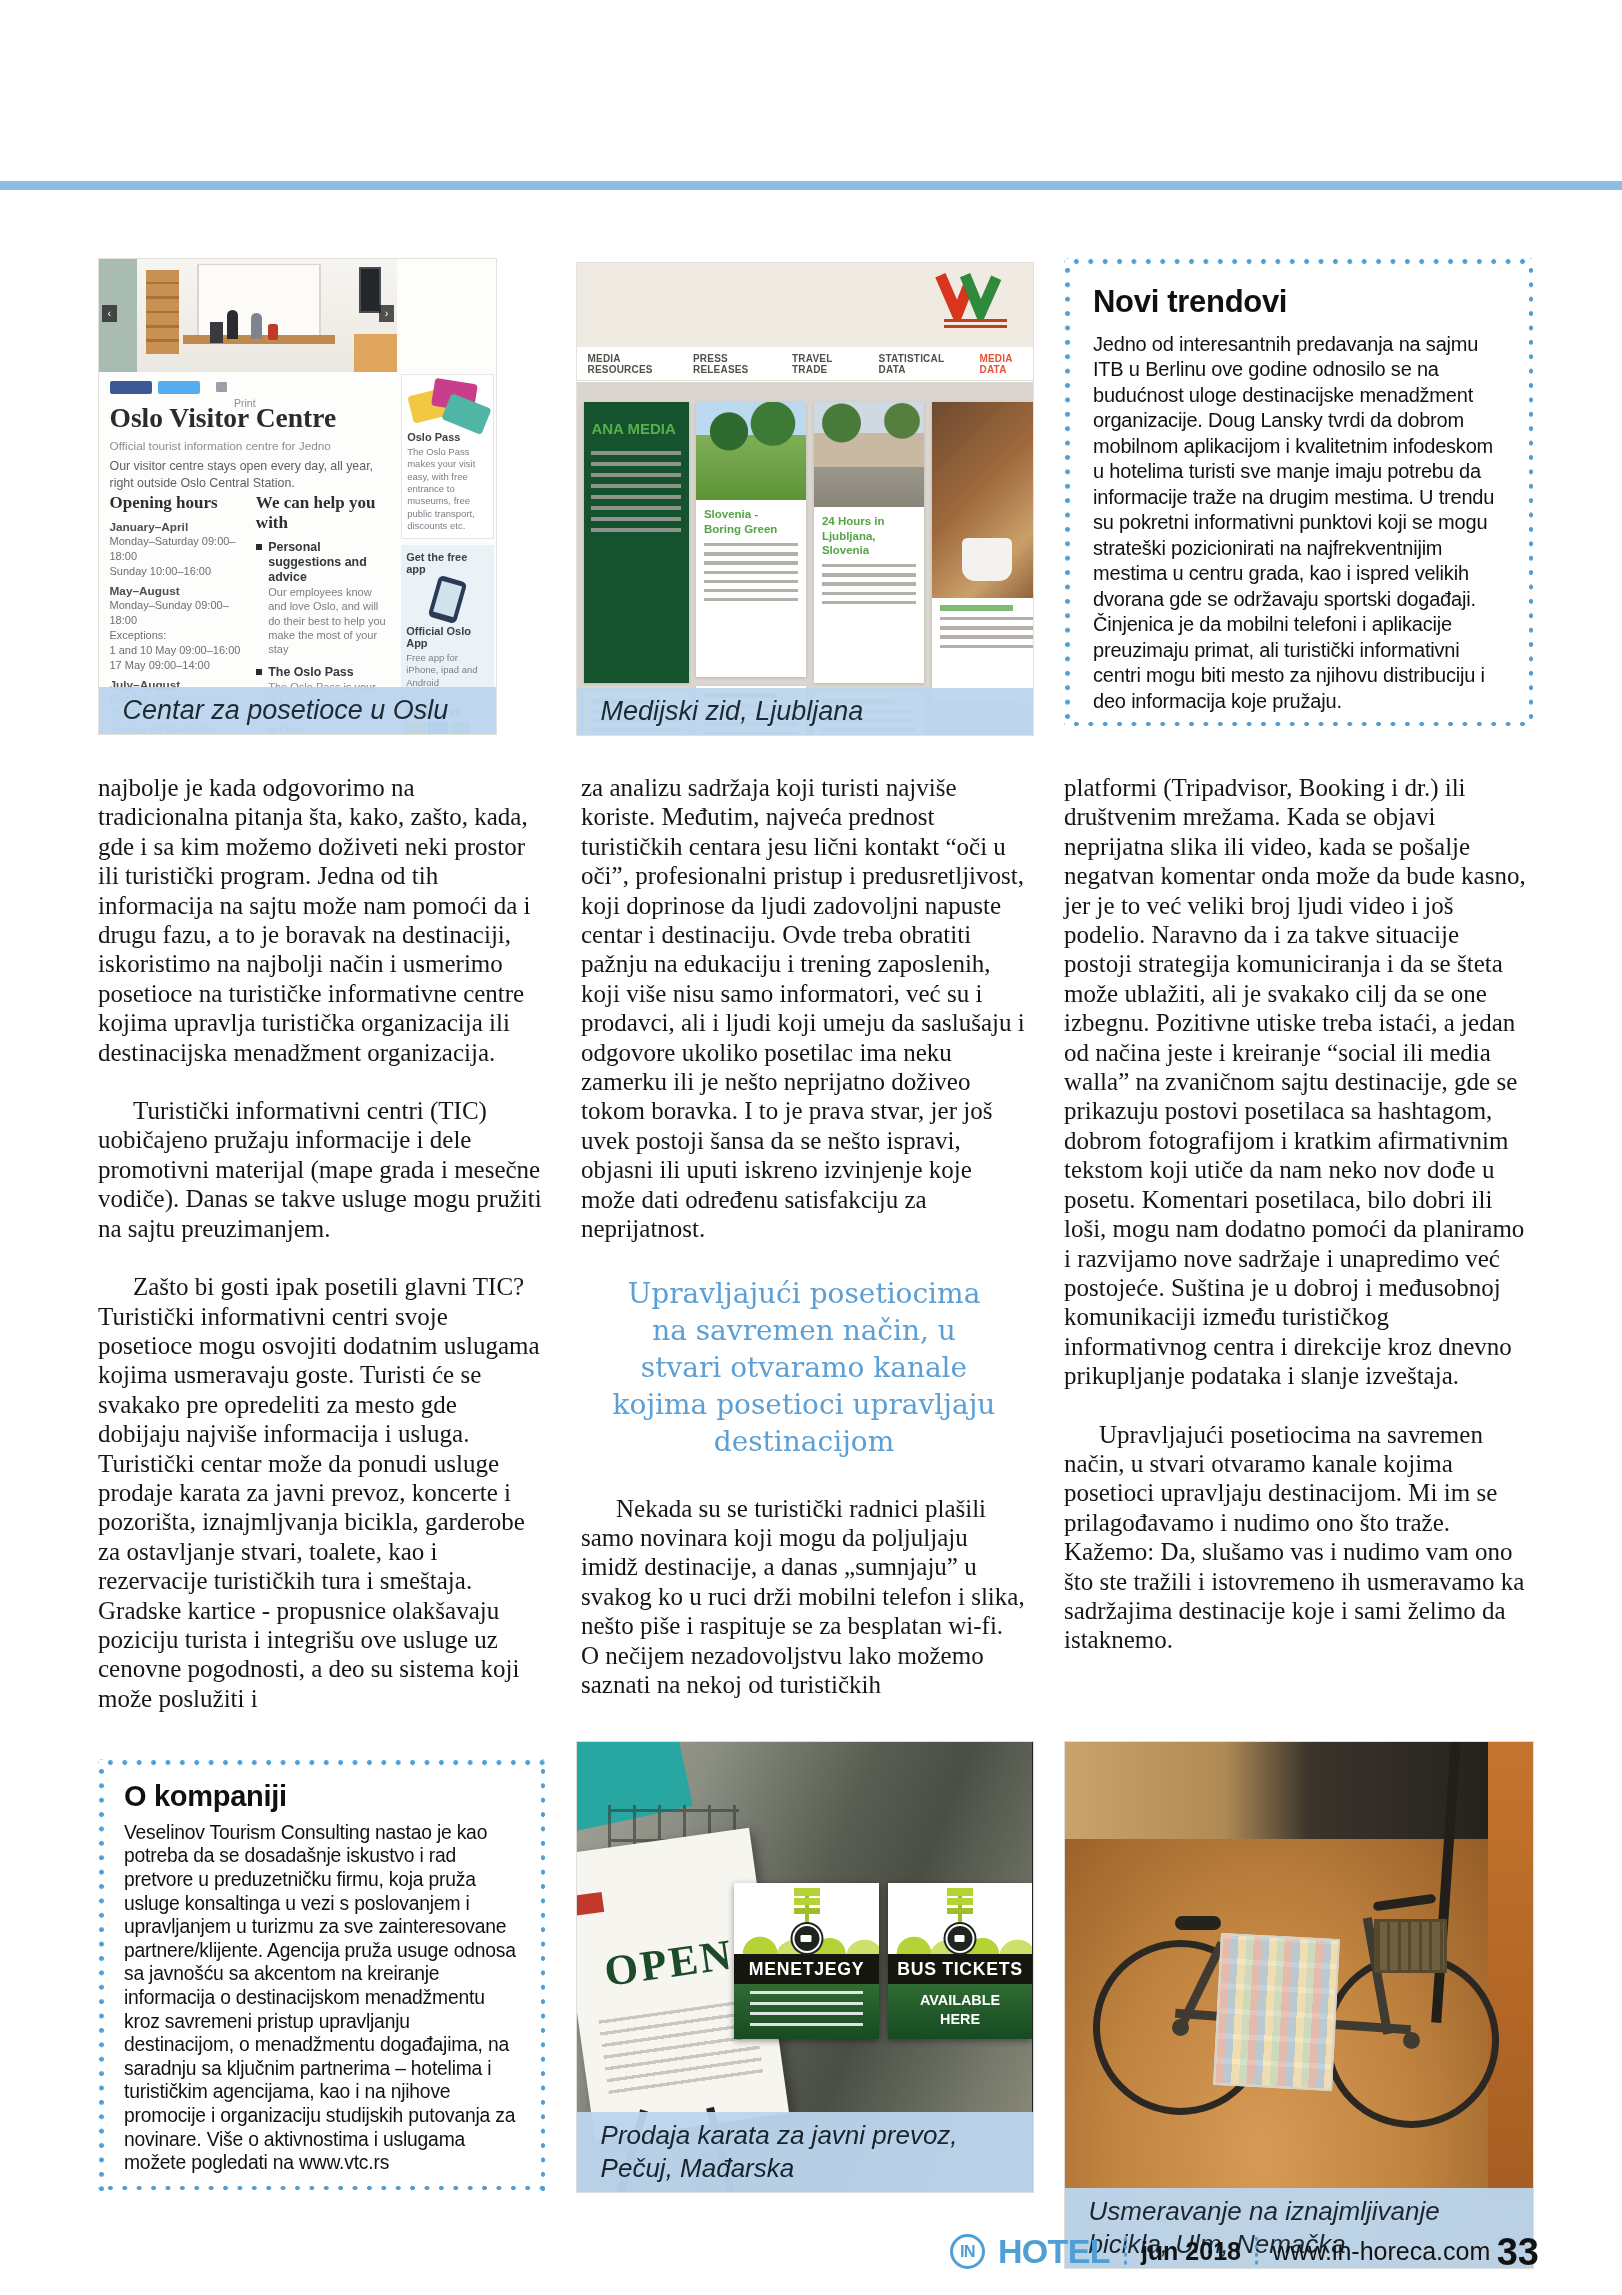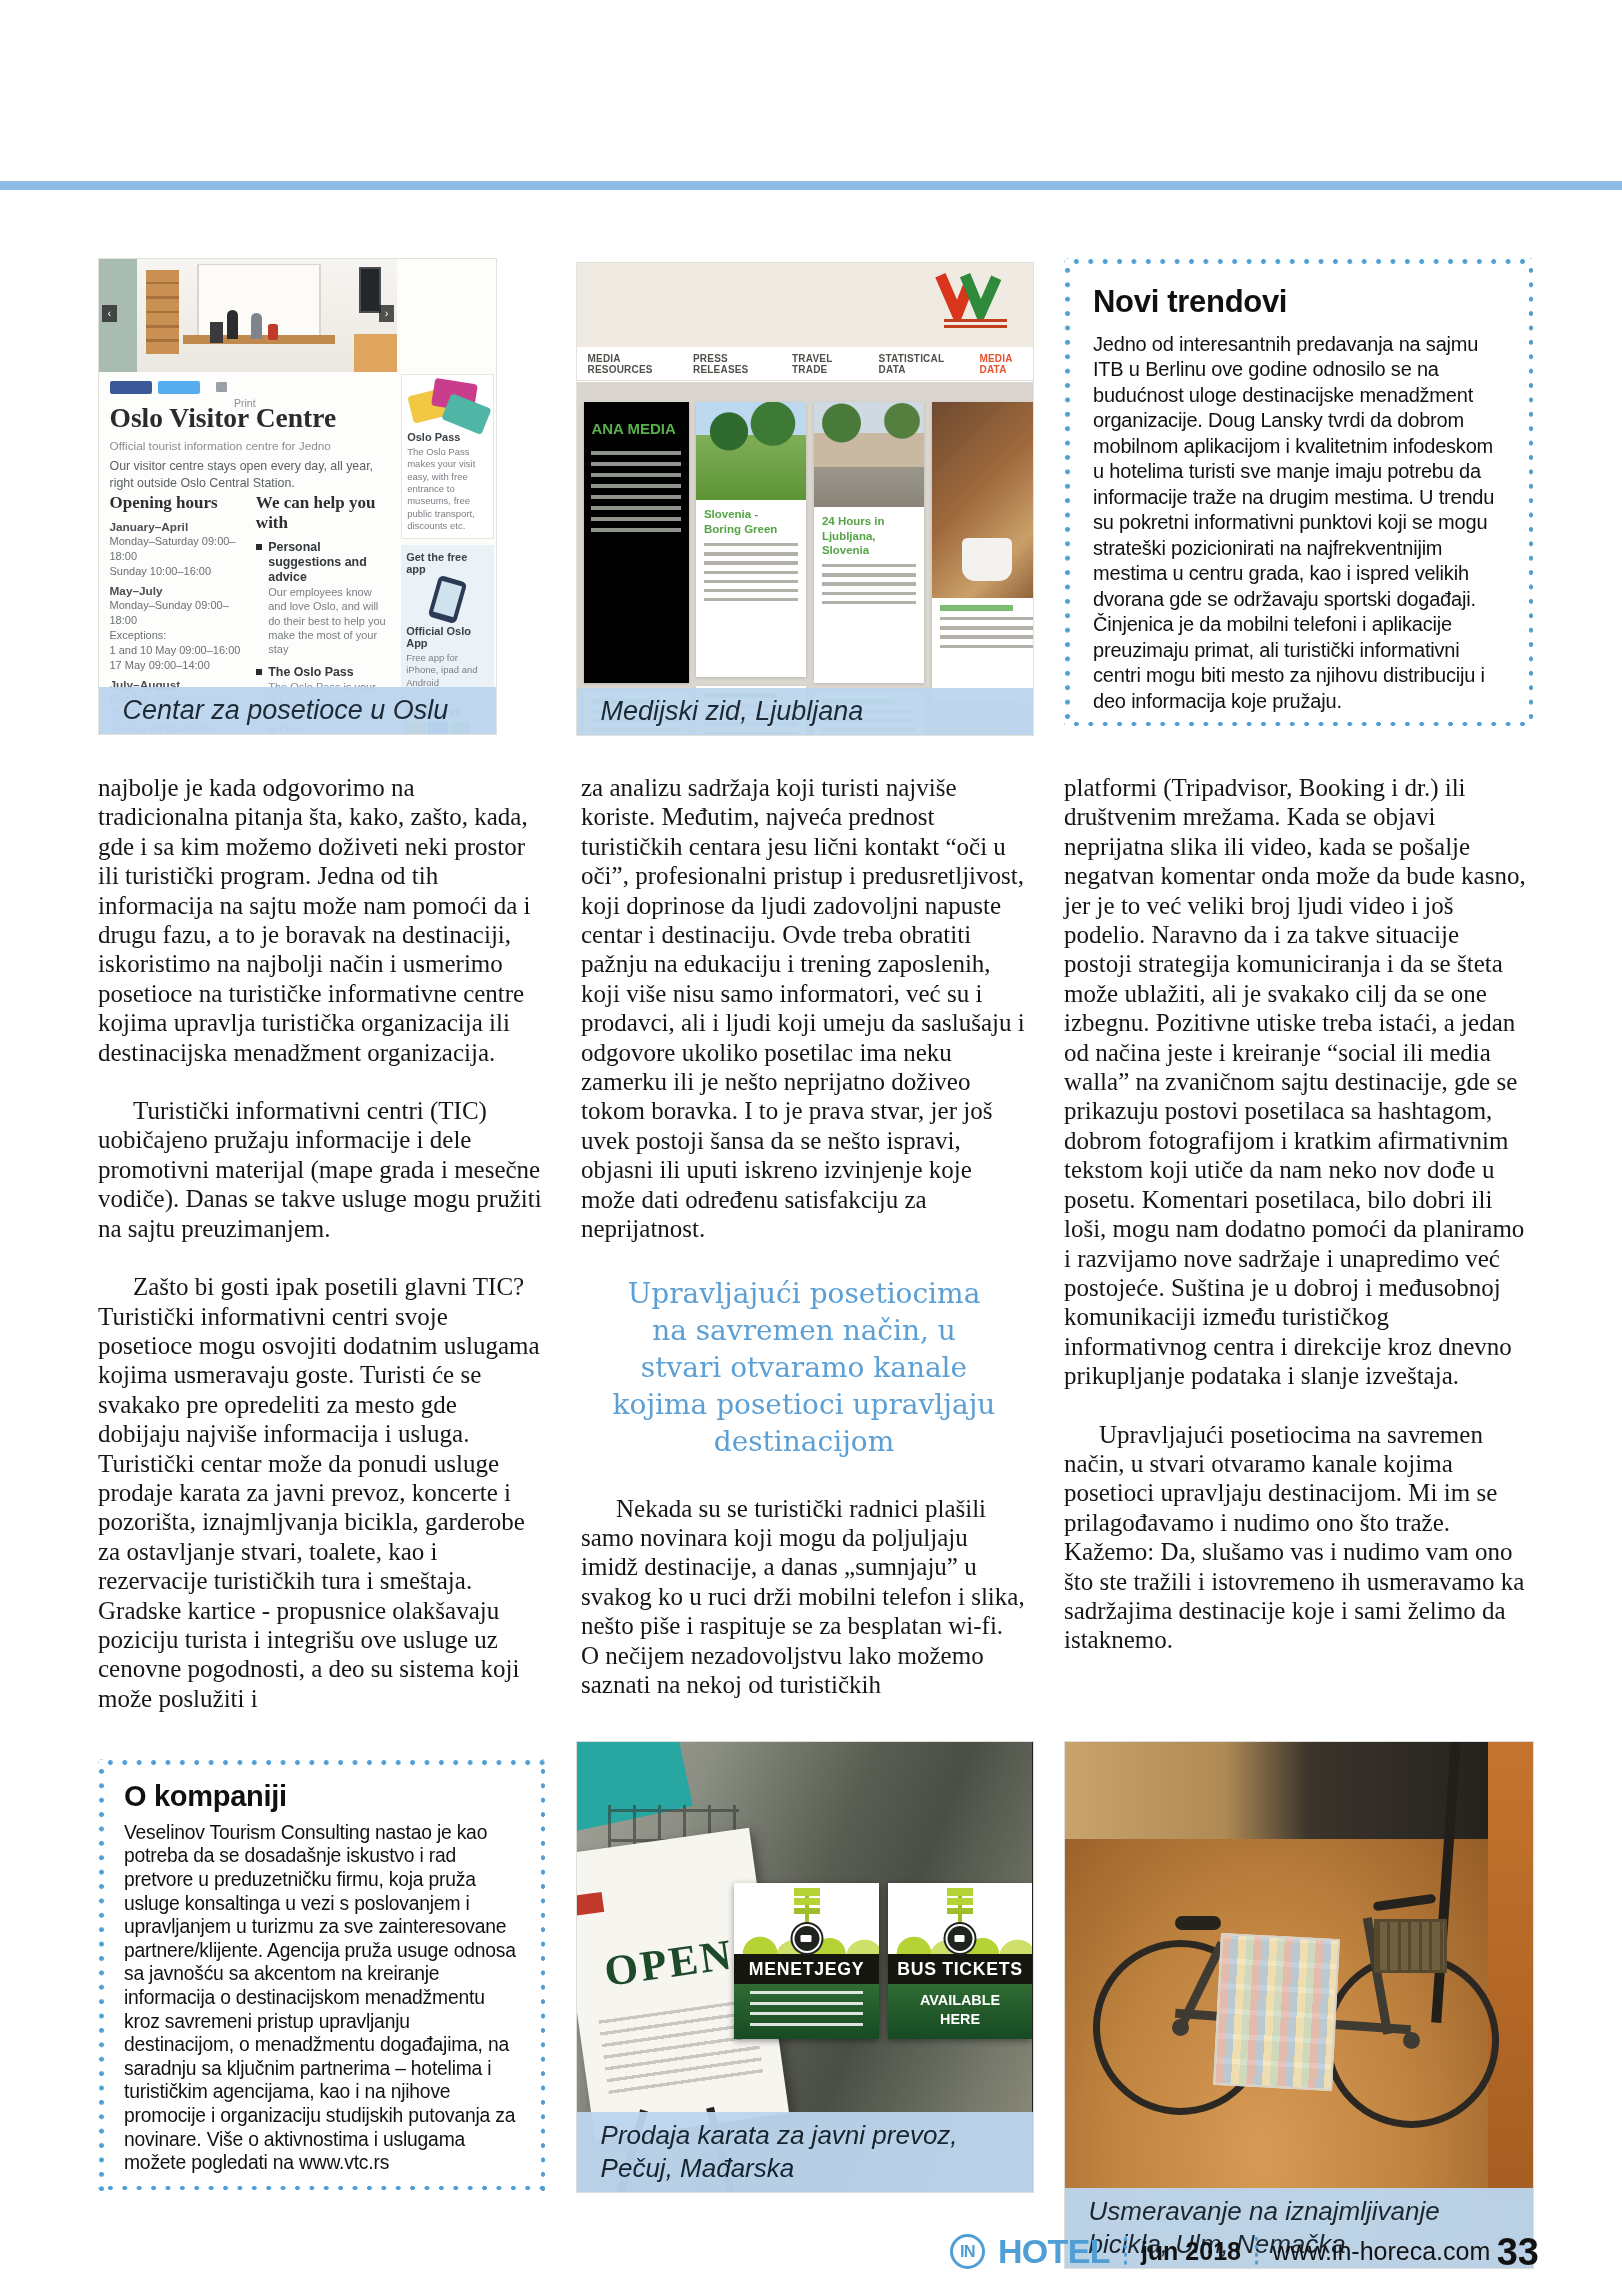--- a/index.html
+++ b/index.html
@@ -98,21 +98,21 @@
   .m-header{position:absolute;left:0;top:0;right:0;height:84px;background:#efebe3;}
   .m-logo{position:absolute;right:17px;top:6.5px;}
   .m-logo-lines{position:absolute;right:26px;top:56px;width:63px;height:11.8px;
      background:repeating-linear-gradient(to bottom,#c2401f 0 3.3px,transparent 3.3px 5.9px);}
   .m-nav{position:absolute;left:0;top:84px;right:0;height:34px;background:#fff;border-bottom:1.3px solid #e2dfd8;
          display:flex;align-items:center;gap:19.6px;padding-left:10.5px;
          font-family:"Liberation Sans",sans-serif;font-size:10px;font-weight:bold;color:#50504b;letter-spacing:0.2px;}
   .m-nav .hot{color:var(--media-wall-red);}
   .m-content{position:absolute;left:0;top:119px;right:0;bottom:0;background:#dad6cf;}
   .mcard{position:absolute;background:#fff;box-shadow:0 1.3px 2.6px rgba(0,0,0,.15);overflow:hidden;}
-  .mc-dark{left:6.5px;top:19.6px;width:105px;height:281px;background:#000000;padding:18.3px 7.9px;}
+  .mc-dark{left:6.5px;top:19.6px;width:105px;height:281px;background:#14532d;padding:18.3px 7.9px;}
   .mc-dark .g{font-family:"Liberation Sans",sans-serif;font-weight:bold;font-size:15px;color:#59b04b;margin-bottom:14.4px;}
   .dk-lines{height:85px;background-image:repeating-linear-gradient(to bottom,#8e938c 0 3.9px,transparent 3.9px 11px);}
   .mc2{left:119px;top:19.6px;width:110px;height:275px;}
   .mc3{left:237px;top:19.6px;width:110px;height:281px;}
   .mc4{left:355px;top:19.6px;width:110px;height:301px;}
   .ph-park{height:98px;background:
       radial-gradient(circle at 30% 30%,#2f6b2f 0 18%,transparent 19%),
       radial-gradient(circle at 70% 22%,#3c7a36 0 20%,transparent 21%),
       linear-gradient(#bcd9ef 0 34%,#7fae57 34%,#5d9436 100%);}
   .ph-street{height:105px;background:
@@ -234,21 +234,21 @@
       </div>
       <div class="o-title">Oslo Visitor Centre</div>
       <div class="o-sub">Official tourist information centre for Jedno</div>
       <div class="o-intro">Our visitor centre stays open every day, all year, right outside Oslo Central Station.</div>
       <div class="o-cols">
         <div class="o-c">
           <div class="o-h2">Opening hours</div>
           <div class="hrs-period">January–April</div>
           <div class="hrs-detail" style="white-space: pre-line;">Monday–Saturday   09:00–18:00
 Sunday   10:00–16:00</div>
-          <div class="hrs-period">May–July</div>
+          <div class="hrs-period">May–August</div>
           <div class="hrs-detail" style="white-space: pre-line;">Monday–Sunday   09:00–18:00
 Exceptions:
 1 and 10 May   09:00–16:00
 17 May   09:00–14:00</div>
           <div class="hrs-period">July–August</div>
           <div class="hrs-detail" style="white-space: pre-line;">Monday–Saturday   09:00–19:00
 Sunday   09:00–16:00</div>
 
         </div>
         <div class="o-c">

